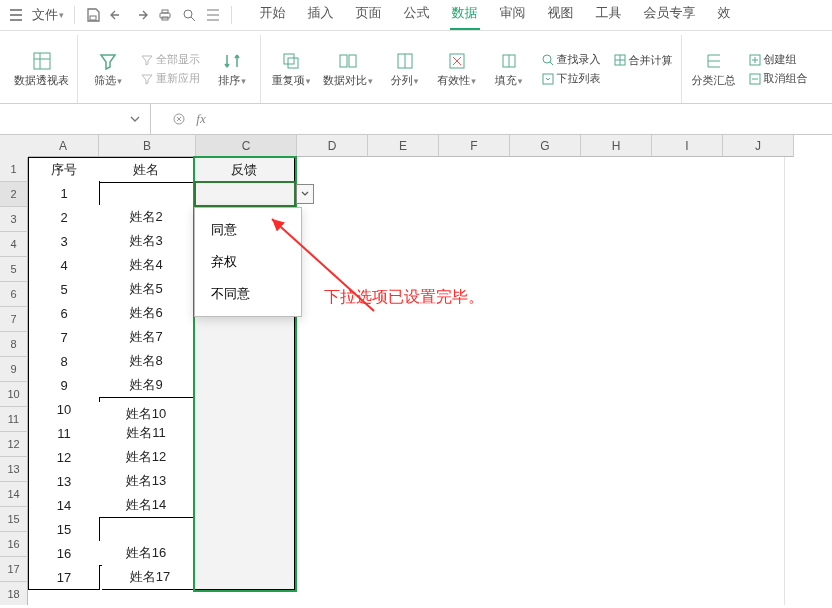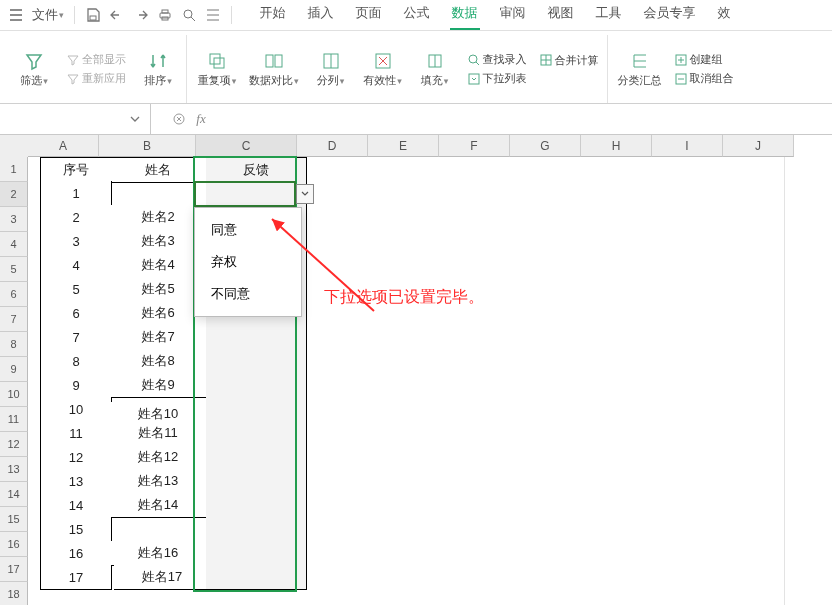--- a/index.html
+++ b/index.html
@@ -156,21 +156,20 @@
   .cell {
     position:absolute;
     border-right:1px solid #e3e3e3;
     border-bottom:1px solid #e3e3e3;
     display:flex; align-items:center; justify-content:center;
     font-size:13px; color:#222; background:#fff;
   }
   .cell.tb {
     border-right:1.5px solid #000;
     border-bottom:1px solid #000;
-    margin-left:12px;
   }
   .cell.tb.top { border-top:1.5px solid #000; }
   .cell.tb.left { border-left:1.5px solid #000; }
   .cell.sel-col { background:#f3f3f3; }
   .green-range {
     position:absolute;
     border:2px solid #229c4d;
     pointer-events:none;
   }
   .active-cell-outline {
@@ -264,20 +263,29 @@
       <span class="tab active">数据</span>
       <span class="tab">审阅</span>
       <span class="tab">视图</span>
       <span class="tab">工具</span>
       <span class="tab">会员专享</span>
       <span class="tab">效</span>
     </div>
 </div>
 
 <div class="ribbon">
+  <div class="rgroup">
+    <div class="rbtn">
+      <svg class="rico" viewBox="0 0 20 20">
+          <rect x="2" y="2" width="16" height="16" fill="none" stroke="#5a8"></rect>
+          <path d="M2 8h16M8 2v16" stroke="#5a8"></path>
+        </svg>
+      <span>数据透视表</span>
+    </div>
+  </div>
   <div class="rgroup">
     <div class="rbtn">
       <svg class="rico" viewBox="0 0 20 20">
           <path d="M3 4h14l-5 7v5l-4 2v-7z" fill="none" stroke="#5a8" stroke-width="1.5"></path>
         </svg>
       <span><span>筛选</span><span class="dd">▾</span></span>
     </div>
     <div style="display:flex;flex-direction:column;gap:4px;">
       <div class="rbtn-row muted">
         <svg class="rico-sm" viewBox="0 0 14 14">

